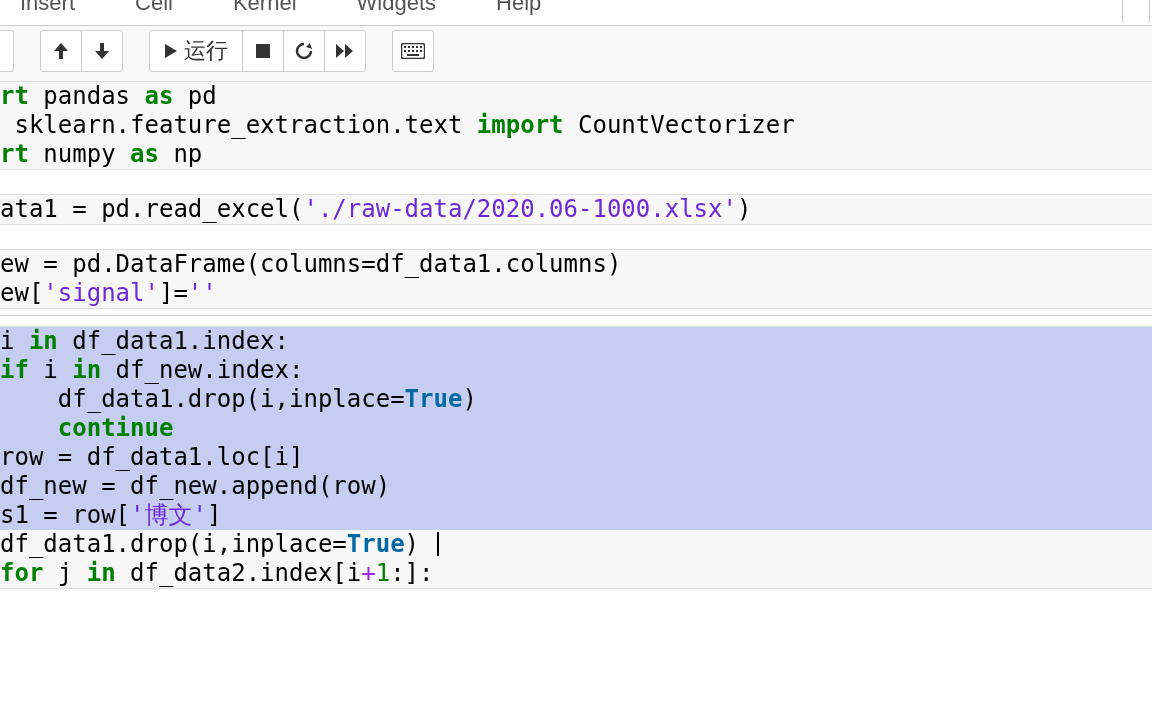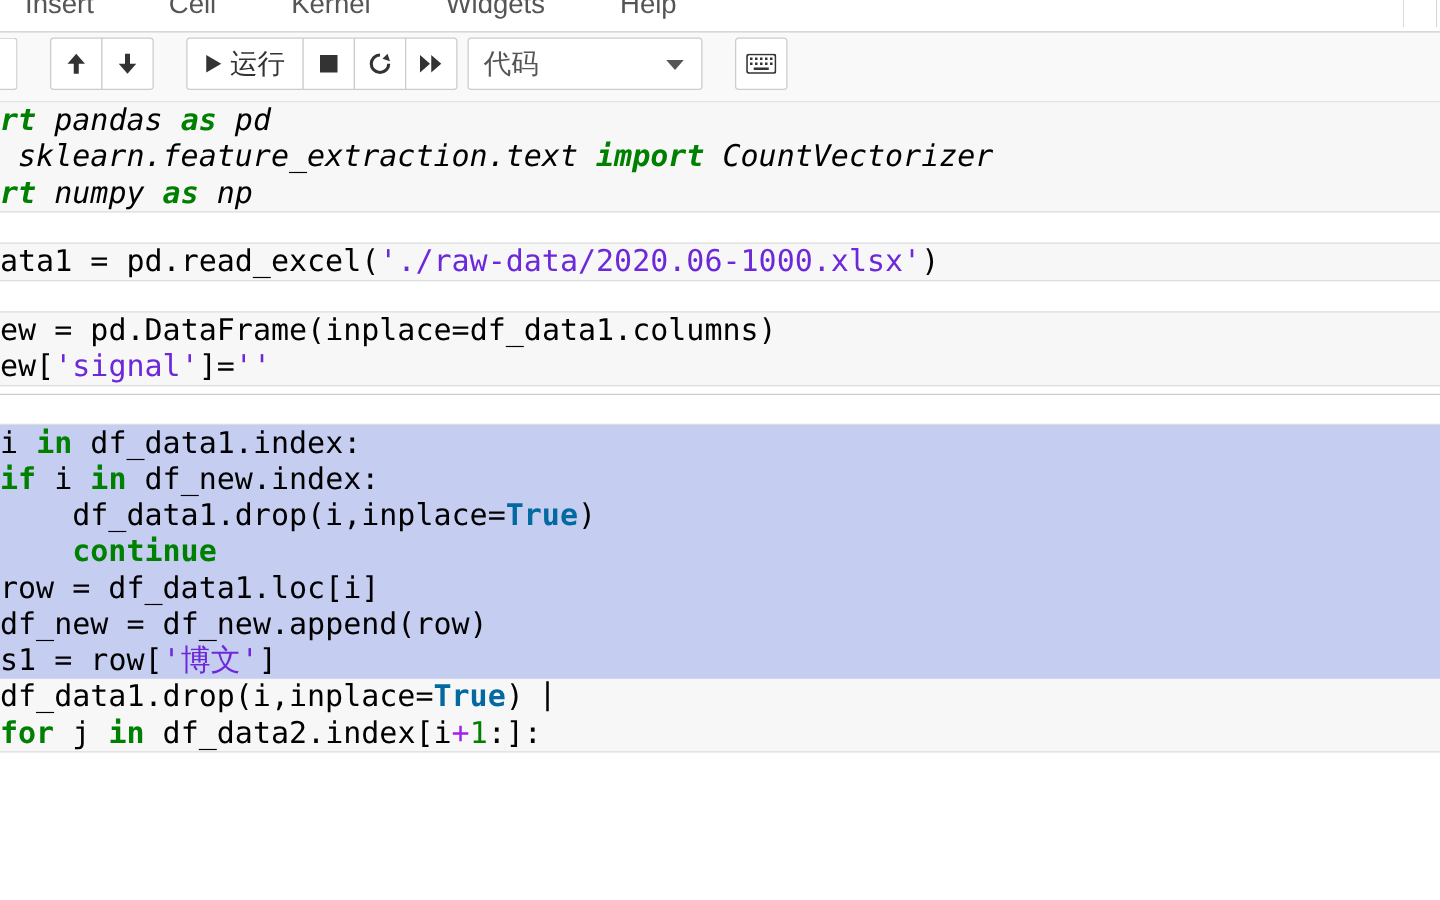--- a/index.html
+++ b/index.html
@@ -97,21 +97,21 @@
   .spacer { width: 10px; }
 
   
   .cells { }
   .cell {
     border-top: 1px solid #ddd;
     border-bottom: 1px solid #ddd;
     background: #f7f7f7;
     margin-top: 24px;
   }
-  .cell:first-child { margin-top: 0; border-top: none; font-style: italic; }
+  .cell:first-child { margin-top: 0; border-top: none; }
   .code {
     font-family: "Menlo", "Consolas", "DejaVu Sans Mono", monospace;
     font-size: 24px;
     line-height: 29px;
     white-space: pre;
     padding: 0;
     color: #000;
     overflow: hidden;
   }
   .kw-green { color: #008000; font-weight: bold; }
@@ -208,23 +208,20 @@
     </div>
     <div class="tb-btn">
       <span>
         <svg width="20" height="16" viewBox="0 0 20 16">
             <path d="M1 1 L9 8 L1 15 Z M10 1 L18 8 L10 15 Z" fill="#333"></path>
           </svg>
       </span>
     </div>
   </div>
 
-  <div class="tb-select">
-    <span>代码</span>
-  </div>
 
   <div class="spacer"></div>
 
   <div class="tb-btn">
     <span>
       <svg width="24" height="16" viewBox="0 0 24 16">
           <rect x="0.5" y="0.5" width="23" height="15" rx="2" fill="none" stroke="#333" stroke-width="1.5"></rect>
           <rect x="3" y="3" width="2" height="2" fill="#333"></rect>
           <rect x="7" y="3" width="2" height="2" fill="#333"></rect>
           <rect x="11" y="3" width="2" height="2" fill="#333"></rect>
@@ -242,20 +239,20 @@
 </div>
 
 <div class="cells">
   <div class="cell">
       <div class="code" id="cell0"><div><span class="kw-green">rt</span><span> pandas </span><span class="kw-green">as</span><span> pd</span></div><div><span> sklearn.feature_extraction.text </span><span class="kw-green">import</span><span> CountVectorizer</span></div><div><span class="kw-green">rt</span><span> numpy </span><span class="kw-green">as</span><span> np</span></div></div>
     </div>
   <div class="cell">
       <div class="code" id="cell1"><div><span>ata1 </span><span>=</span><span> pd.read_excel(</span><span class="str">'./raw-data/2020.06-1000.xlsx'</span><span>)</span></div></div>
     </div>
   <div class="cell">
-      <div class="code" id="cell3"><div><span>ew </span><span>=</span><span> pd.DataFrame(inplace</span><span>=</span><span>df_data1.columns)</span></div><div><span>ew[</span><span class="str">'signal'</span><span>]</span><span>=</span><span class="str">''</span></div></div>
+      <div class="code" id="cell3"><div><span>ew </span><span>=</span><span> pd.DataFrame(columns</span><span>=</span><span>df_data1.columns)</span></div><div><span>ew[</span><span class="str">'signal'</span><span>]</span><span>=</span><span class="str">''</span></div></div>
     </div>
   <hr class="hr-thin">
-  <div class="cell selected-area" style="margin-top:23px;">
+  <div class="cell selected-area" style="margin-top:10px;">
     <div class="selection-bg"></div>
     <div class="code" id="cell4"><div><span>i </span><span class="kw-green">in</span><span> df_data1.index:</span></div><div><span class="kw-green">if</span><span> i </span><span class="kw-green">in</span><span> df_new.index:</span></div><div><span>    df_data1.drop(i,inplace</span><span>=</span><span class="bool">True</span><span>)</span></div><div><span>    </span><span class="kw-green">continue</span></div><div><span>row </span><span>=</span><span> df_data1.loc[i]</span></div><div><span>df_new </span><span>=</span><span> df_new.append(row)</span></div><div><span>s1 </span><span>=</span><span> row[</span><span class="str">'博文'</span><span>]</span></div><div><span>df_data1.drop(i,inplace</span><span>=</span><span class="bool">True</span><span>)</span><span class="cursor-caret"></span></div><div><span class="kw-green">for</span><span> j </span><span class="kw-green">in</span><span> df_data2.index[i</span><span class="op">+</span><span class="kw-green-nb">1</span><span>:]:</span></div></div>
   </div>
 </div>
 
 </body></html>

